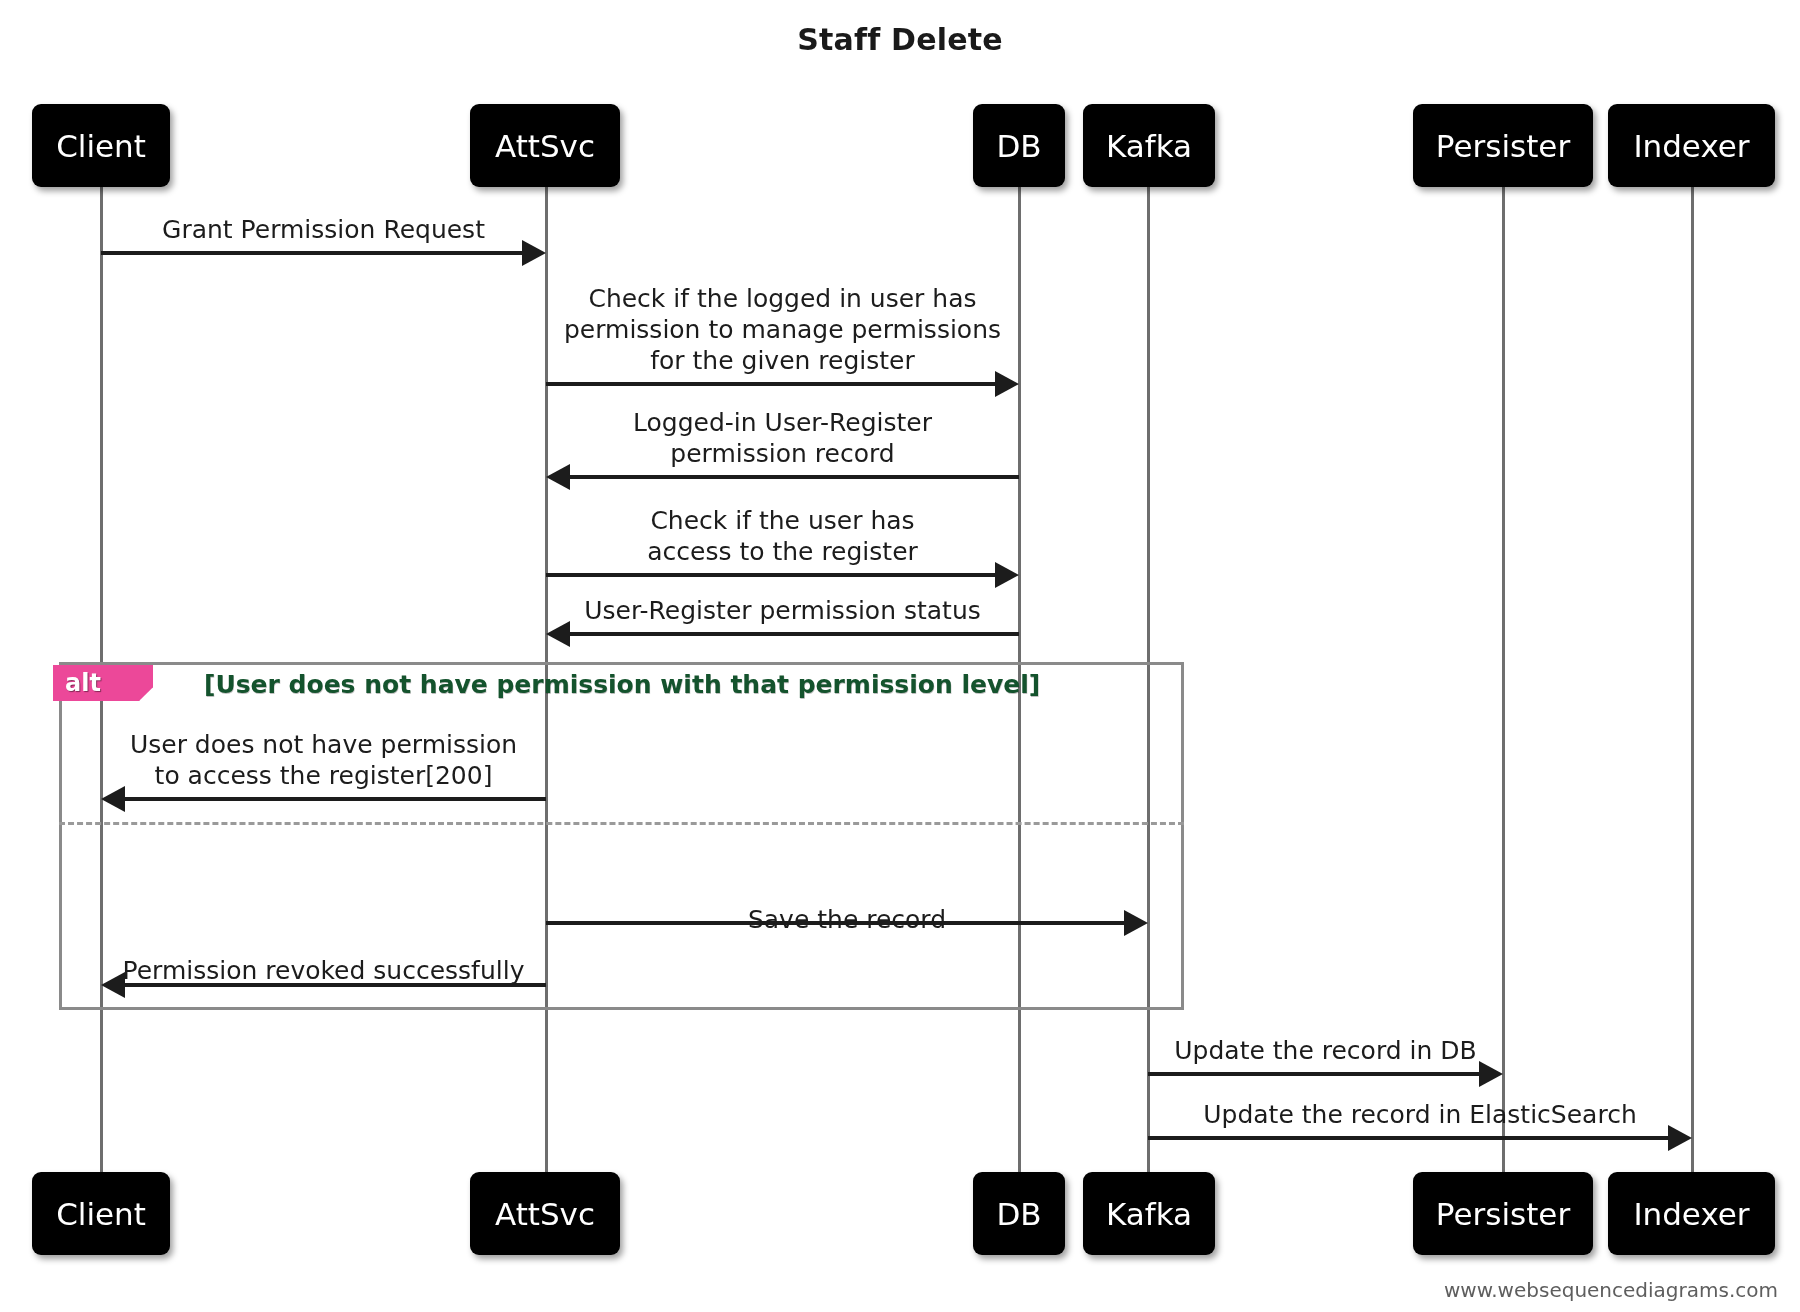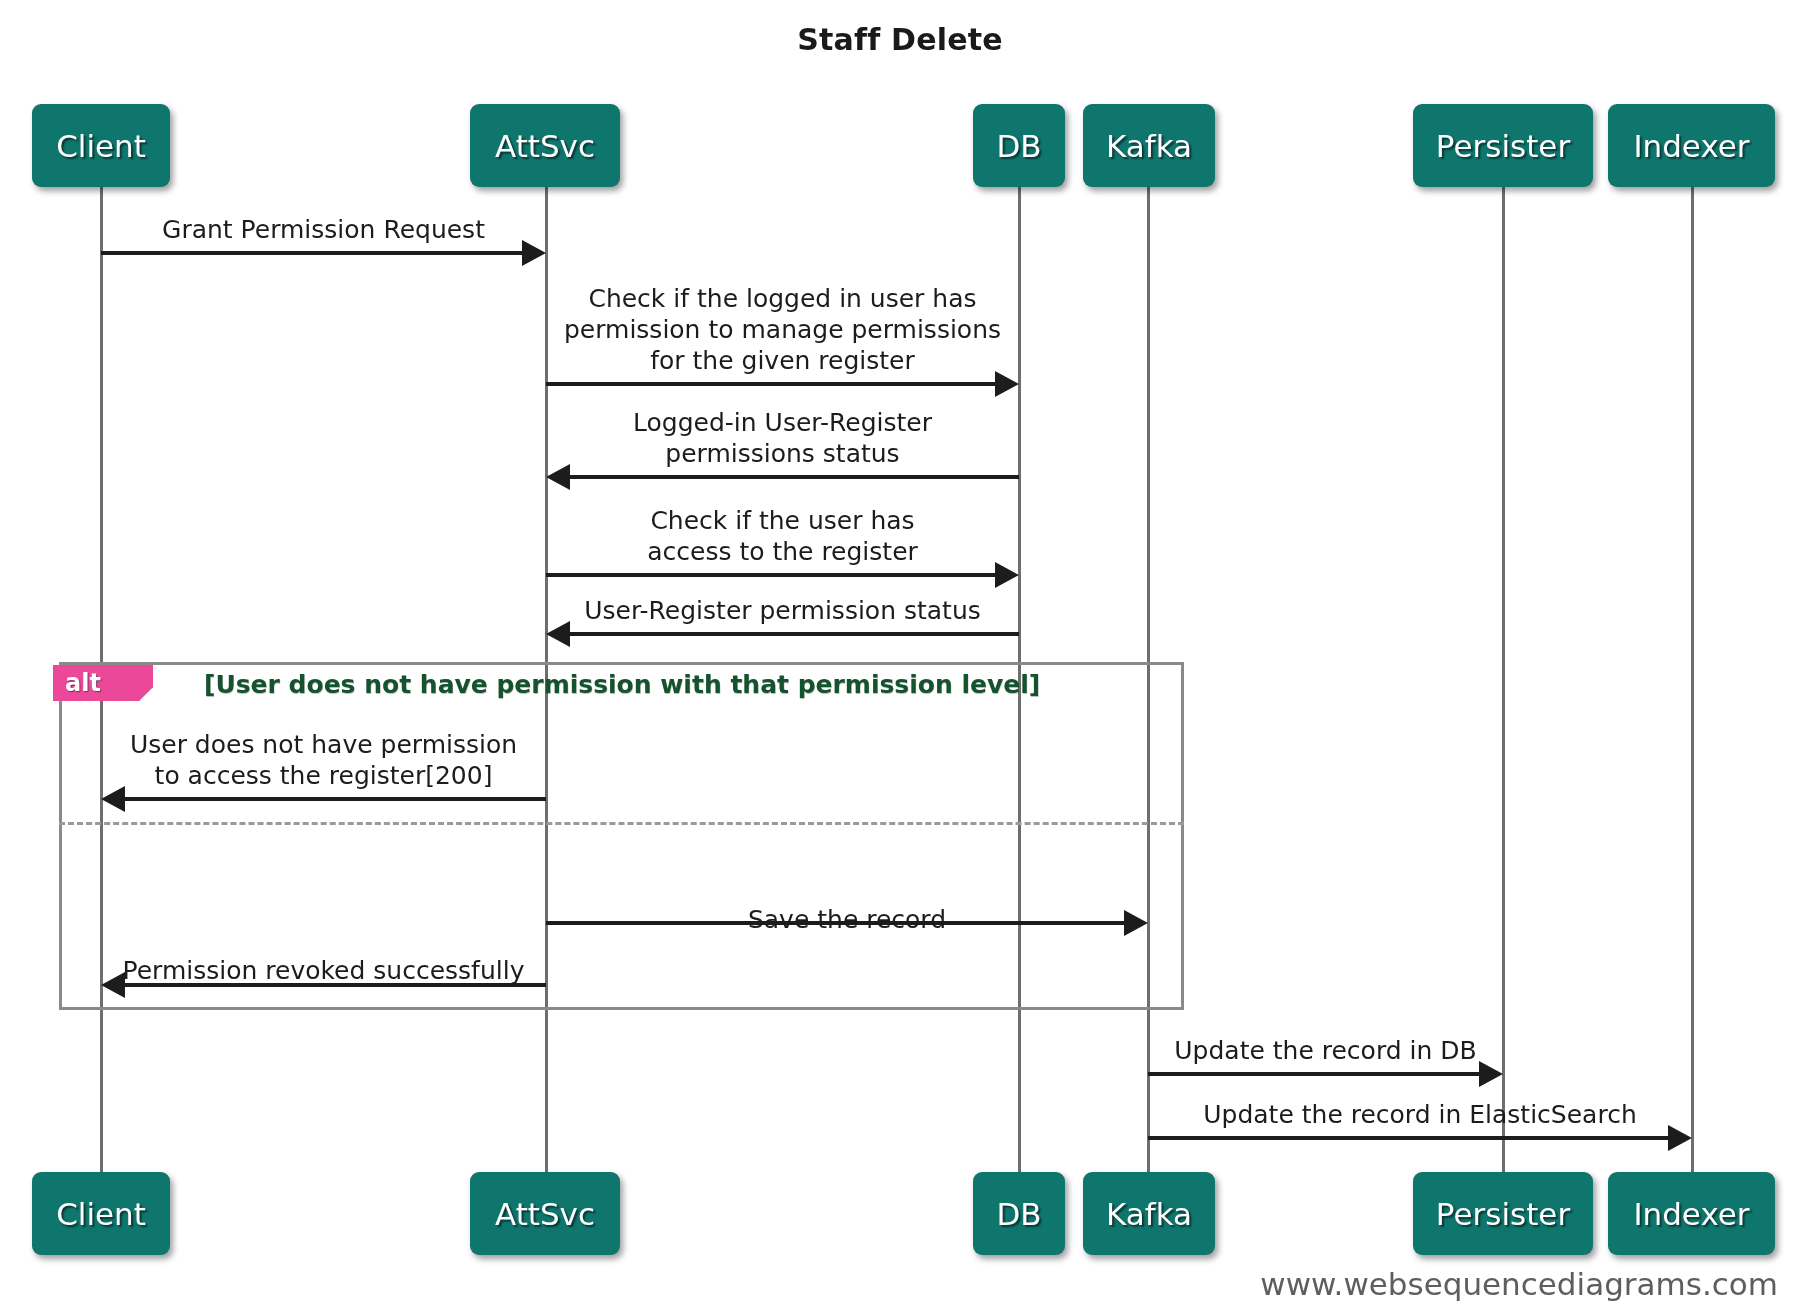--- a/index.html
+++ b/index.html
@@ -6,25 +6,25 @@
   body{width:1800px;height:1312px;position:relative;overflow:hidden;
        font-family:"DejaVu Sans","Liberation Sans",sans-serif;}
 
   #canvas{position:absolute;left:0;top:0;width:1800px;height:1312px;}
 
   
   .title{position:absolute;left:0;top:22px;width:1800px;text-align:center;
          font-size:30px;font-weight:bold;color:#1a1a1a;letter-spacing:.2px;}
 
   
-  .footer{position:absolute;right:22px;bottom:10px;font-size:31px;color:#5e5e5e;
+  .footer{position:absolute;right:22px;bottom:10px;font-size:20px;color:#5e5e5e;
           font-family:"DejaVu Sans","Liberation Sans",sans-serif;}
 
   
-  .pbox{position:absolute;background:#0f766e;border-radius:9px;
+  .pbox{position:absolute;background:#000000;border-radius:9px;
         box-shadow:3px 4px 6px rgba(0,0,0,.38);
         display:flex;align-items:center;justify-content:center;}
   .pbox span{color:#ffffff;font-size:31px;font-weight:normal;
              text-shadow:2px 2px 2px rgba(0,0,0,.55);white-space:nowrap;}
 
   
   .lifeline{position:absolute;width:3px;background:#6e6e6e;}
 
   
   .altframe{position:absolute;border:3px solid #8a8a8a;background:transparent;
@@ -72,21 +72,21 @@
       <div class="arrowhead arrow-right" style="top: 240px; left: 522px;"></div>
       <div class="msglabel" style="left: 101px; width: 445px; top: 214px;">Grant Permission Request</div>
       <div class="msgline" style="top: 382px; left: 546px; width: 452px;"></div>
       <div class="arrowhead arrow-right" style="top: 371px; left: 995px;"></div>
       <div class="msglabel" style="left: 546px; width: 473px; top: 283px;">Check if the logged in user has
 permission to manage permissions
 for the given register</div>
       <div class="msgline" style="top: 475px; left: 567px; width: 452px;"></div>
       <div class="arrowhead arrow-left" style="top: 464px; left: 546px;"></div>
       <div class="msglabel" style="left: 546px; width: 473px; top: 407px;">Logged-in User-Register
-permissions status</div>
+permission record</div>
       <div class="msgline" style="top: 573px; left: 546px; width: 452px;"></div>
       <div class="arrowhead arrow-right" style="top: 562px; left: 995px;"></div>
       <div class="msglabel" style="left: 546px; width: 473px; top: 505px;">Check if the user has
 access to the register</div>
       <div class="msgline" style="top: 632px; left: 567px; width: 452px;"></div>
       <div class="arrowhead arrow-left" style="top: 621px; left: 546px;"></div>
       <div class="msglabel" style="left: 546px; width: 473px; top: 595px;">User-Register permission status</div>
       <div class="msgline" style="top: 797px; left: 122px; width: 424px;"></div>
       <div class="arrowhead arrow-left" style="top: 786px; left: 101px;"></div>
       <div class="msglabel" style="left: 101px; width: 445px; top: 729px;">User does not have permission

